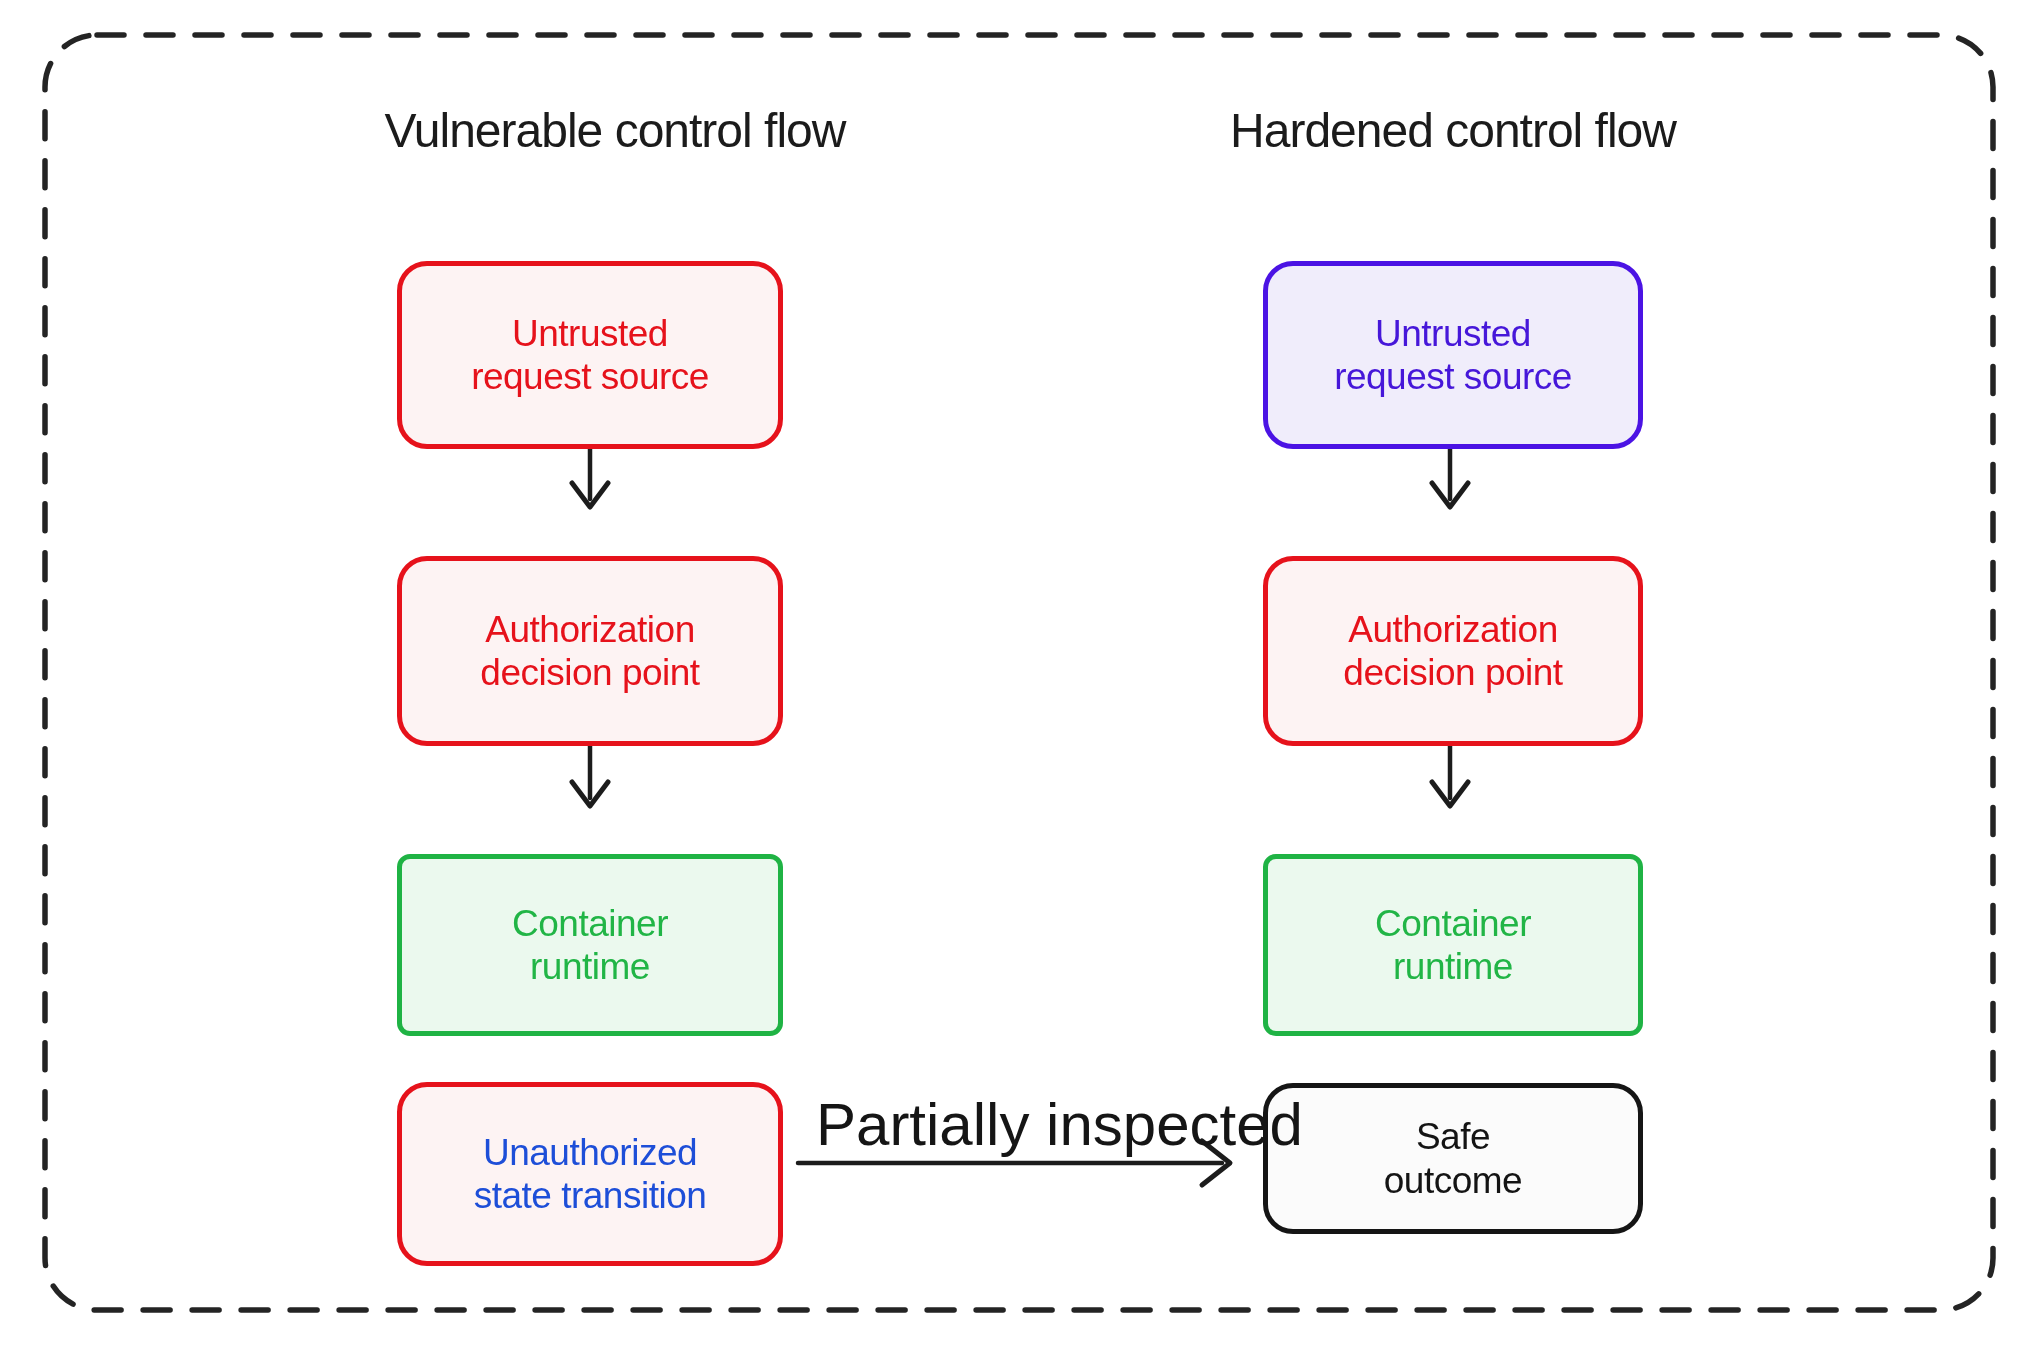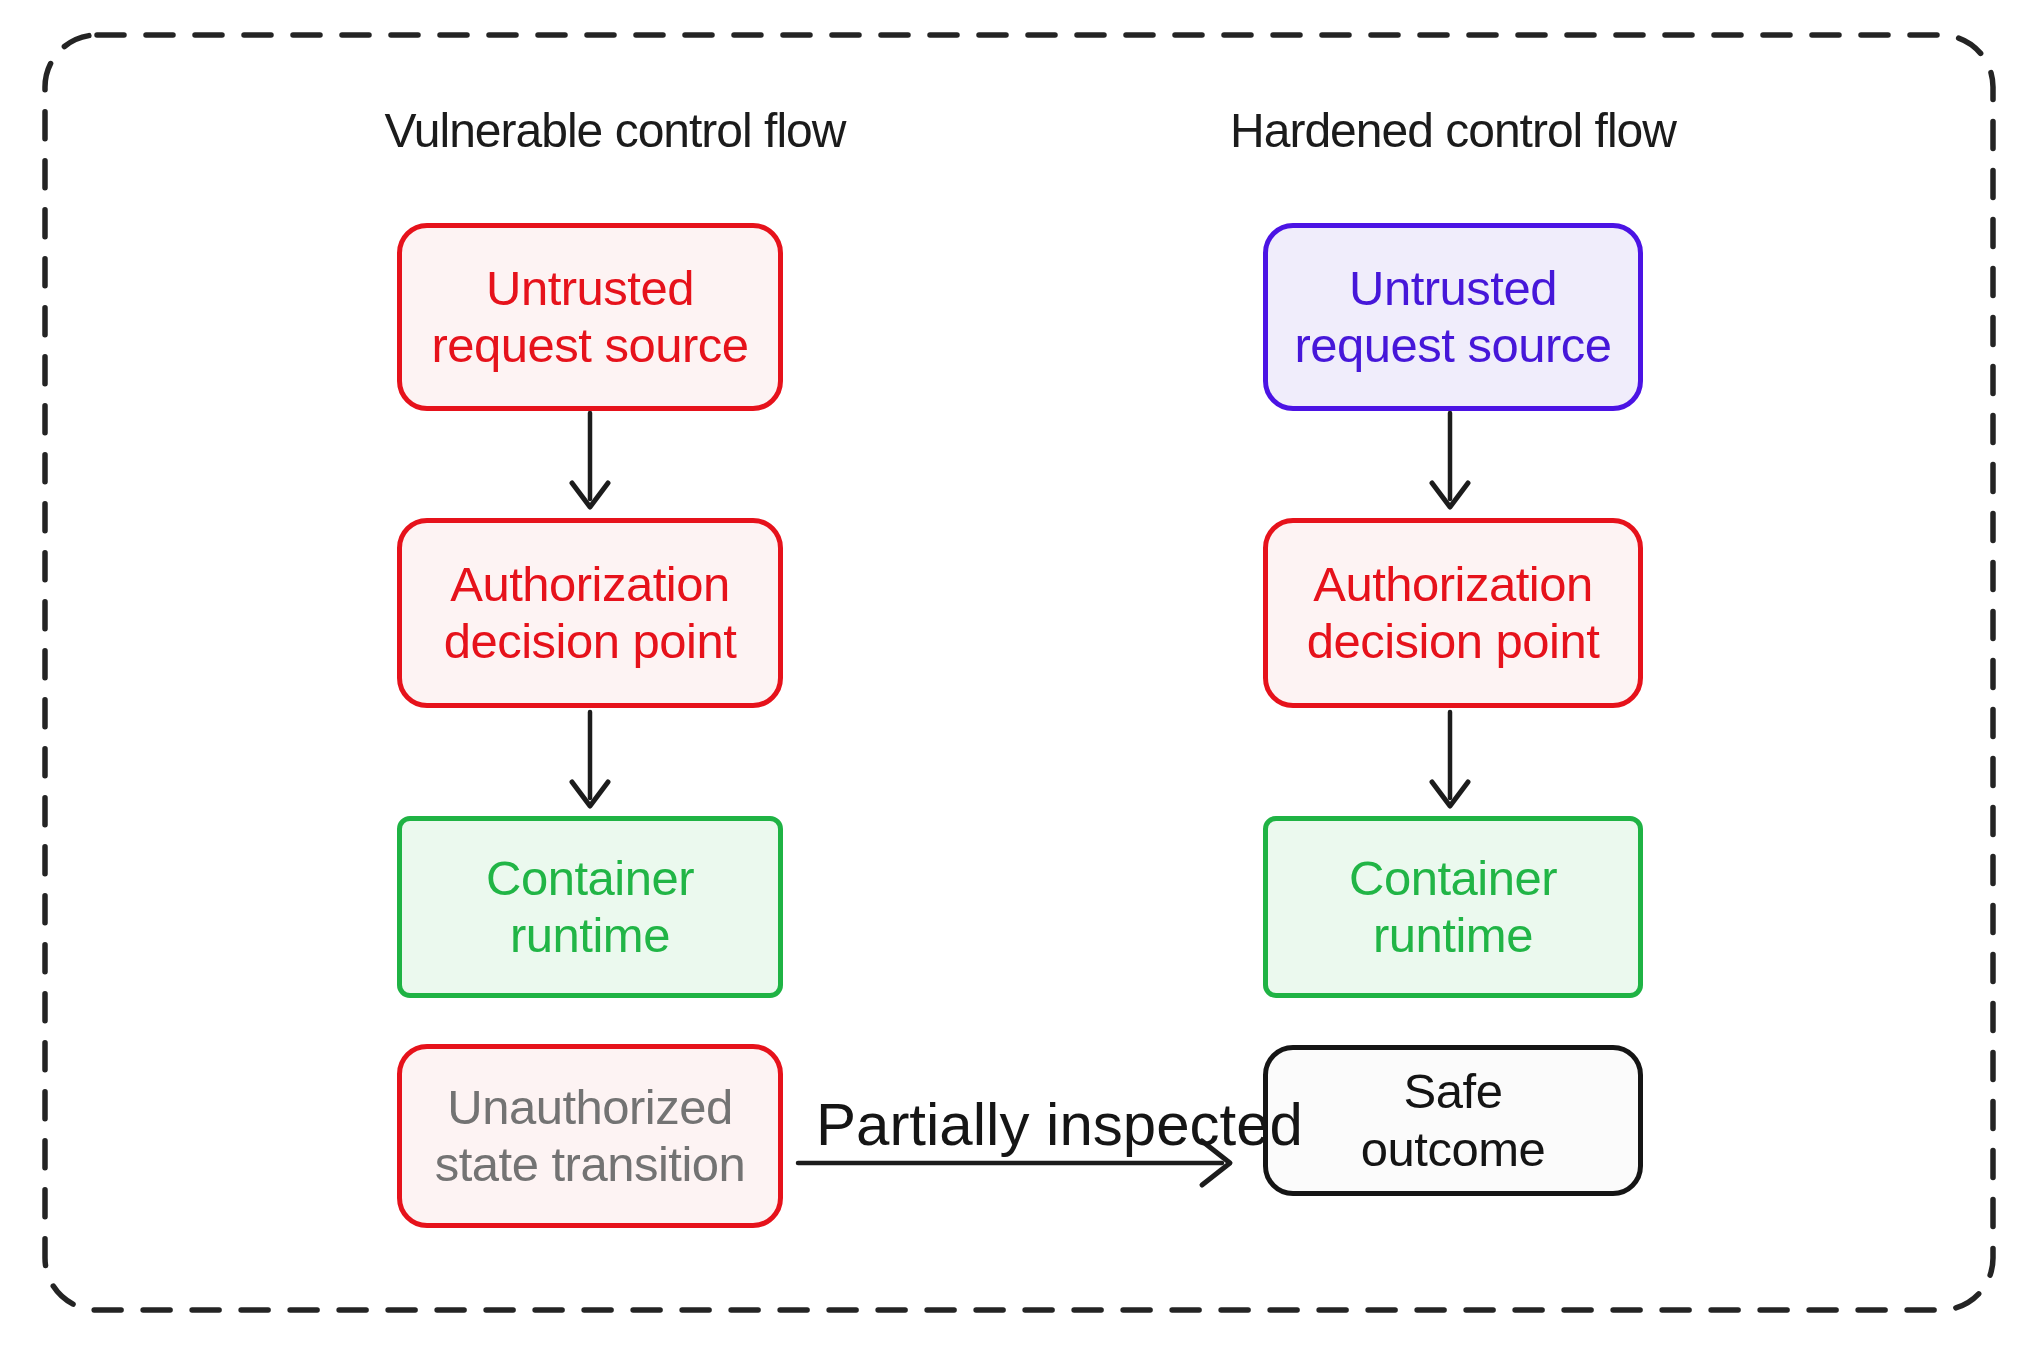--- a/index.html
+++ b/index.html
@@ -31,23 +31,24 @@
   .col-title.left{left:240px;}
   .col-title.right{left:1078px;}
   .node{
     position:absolute;
     box-sizing:border-box;
     border:5px solid #000;
     border-radius:30px;
     display:flex;flex-direction:column;
     align-items:center;justify-content:center;
     text-align:center;
-    font-size:49px;line-height:1.17;
+    font-size:37px;line-height:1.17;
     letter-spacing:-0.5px;
     white-space:nowrap;
+    margin-top:38px;
   }
   .node span{display:block;}
   .lcol{left:397px;width:386px;}
   .rcol{left:1263px;width:380px;}
   .row1{top:223px;height:188px;}
   .row2{top:518px;height:190px;}
   .row3{top:816px;height:182px;border-radius:13px;}
   .row4l{top:1044px;height:184px;}
   .row4r{top:1045px;height:151px;}
   .arrow-label{
@@ -105,21 +106,21 @@
     <span>request source</span>
   </div>
   <div class="node lcol row2" style="border-color: rgb(230, 18, 27); background: rgb(253, 243, 243); color: rgb(230, 18, 27);">
     <span>Authorization</span>
     <span>decision point</span>
   </div>
   <div class="node lcol row3" style="border-color: rgb(31, 179, 68); background: rgb(235, 249, 238); color: rgb(33, 181, 70);">
     <span>Container</span>
     <span>runtime</span>
   </div>
-  <div class="node lcol row4l" style="border-color: rgb(230, 18, 27); background: rgb(253, 243, 243); color: #737373;">
+  <div class="node lcol row4l" style="border-color: rgb(230, 18, 27); background: rgb(253, 243, 243); color: #1d4ed8;">
     <span>Unauthorized</span>
     <span>state transition</span>
   </div>
 
   <div class="node rcol row1" style="border-color: rgb(75, 19, 228); background: rgb(240, 237, 251); color: rgb(70, 23, 217);">
     <span>Untrusted</span>
     <span>request source</span>
   </div>
   <div class="node rcol row2" style="border-color: rgb(230, 18, 27); background: rgb(253, 243, 243); color: rgb(230, 18, 27);">
     <span>Authorization</span>

